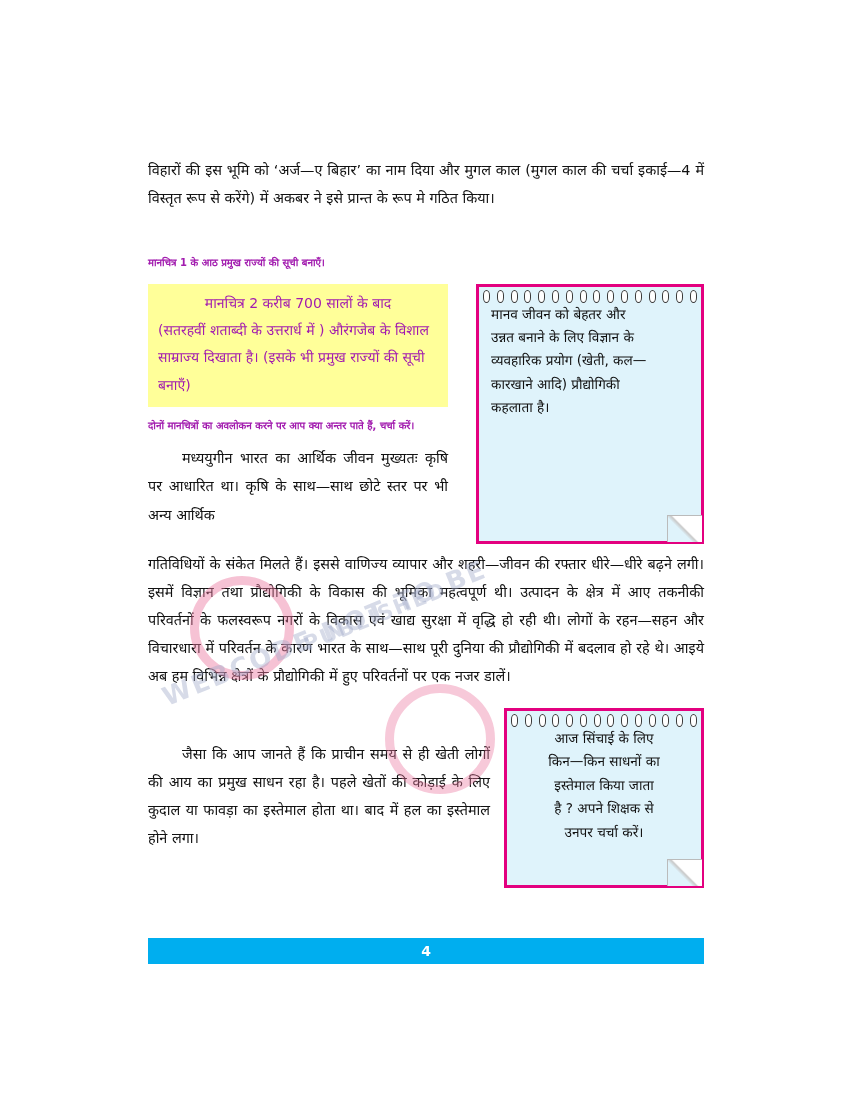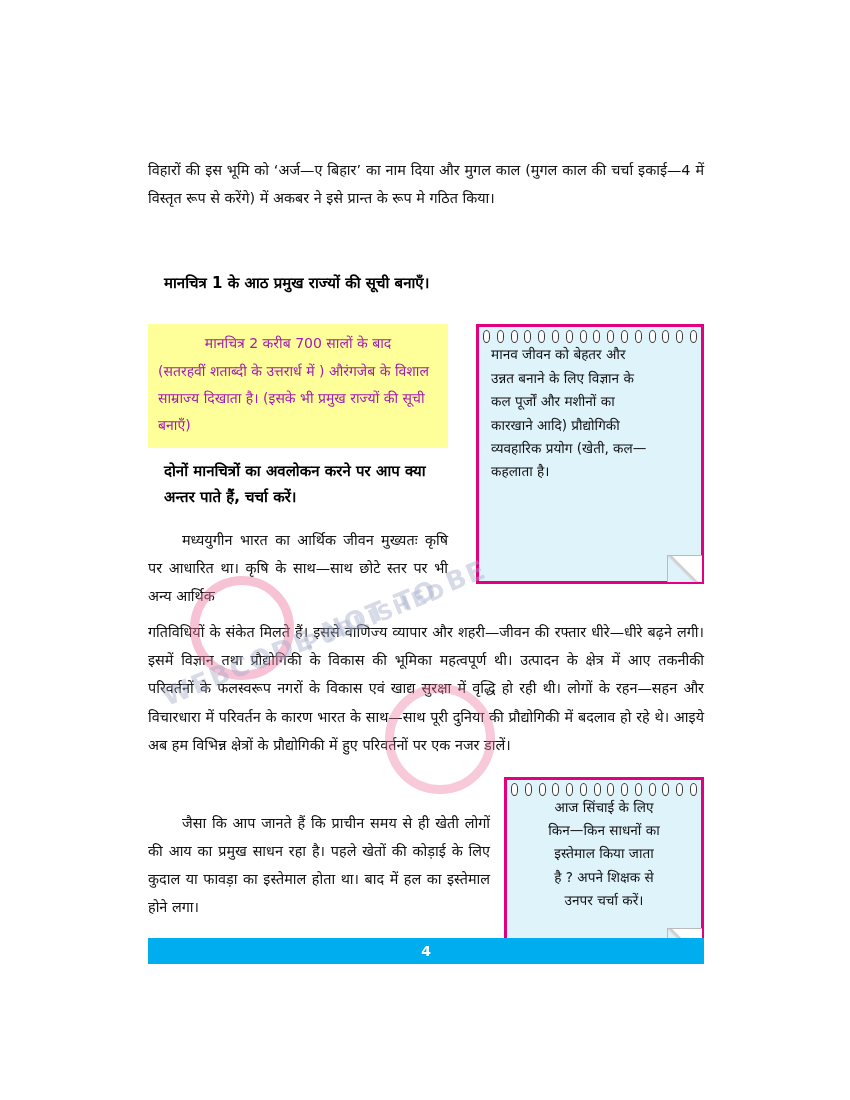--- a/index.html
+++ b/index.html
@@ -34,25 +34,25 @@
     font-size: 14.4px;
     line-height: 1.95;
     text-align: justify;
     color: #111;
     margin: 0 0 2px 0;
   }
   .indent { text-indent: 34px; margin-top: 32px; }
 
   
   .heading-magenta {
-    color: #000000;
+    color: #a21caf;
     font-weight: bold;
-    font-size: 15px;
+    font-size: 10px;
     line-height: 1.75;
-    margin: 16px;
+    margin: 0;
   }
 
   
   .yellow-box {
     background: #ffff99;
     padding: 6px 10px 8px 10px;
     font-size: 14px;
     line-height: 1.95;
     color: #a21caf;
     box-sizing: border-box;
@@ -200,23 +200,22 @@
             <i></i>
             <i></i>
             <i></i>
             <i></i>
             <i></i>
             <i></i>
             <i></i>
         </div>
         <span class="np-line">मानव जीवन को बेहतर और</span>
         <span class="np-line">उन्नत बनाने के लिए विज्ञान के</span>
-        <span class="np-line">कल पूर्जों और मशीनों का</span>
+        <span class="np-line">व्यवहारिक प्रयोग (खेती, कल—</span>
         <span class="np-line">कारखाने आदि) प्रौद्योगिकी</span>
-        <span class="np-line">व्यवहारिक प्रयोग (खेती, कल—</span>
         <span class="np-line">कहलाता है।</span>
         <div class="curl"></div>
       </div>
     </div>
 
     <div class="float-left" style="width:300px;">
       <div class="yellow-box">
         <span class="first-line">मानचित्र 2 करीब 700 सालों के बाद</span>
         <span>(सतरहवीं शताब्दी के उत्तरार्ध में ) औरंगजेब के विशाल साम्राज्य दिखाता है। (इसके भी प्रमुख राज्यों की सूची बनाएँ)</span>
       </div>

